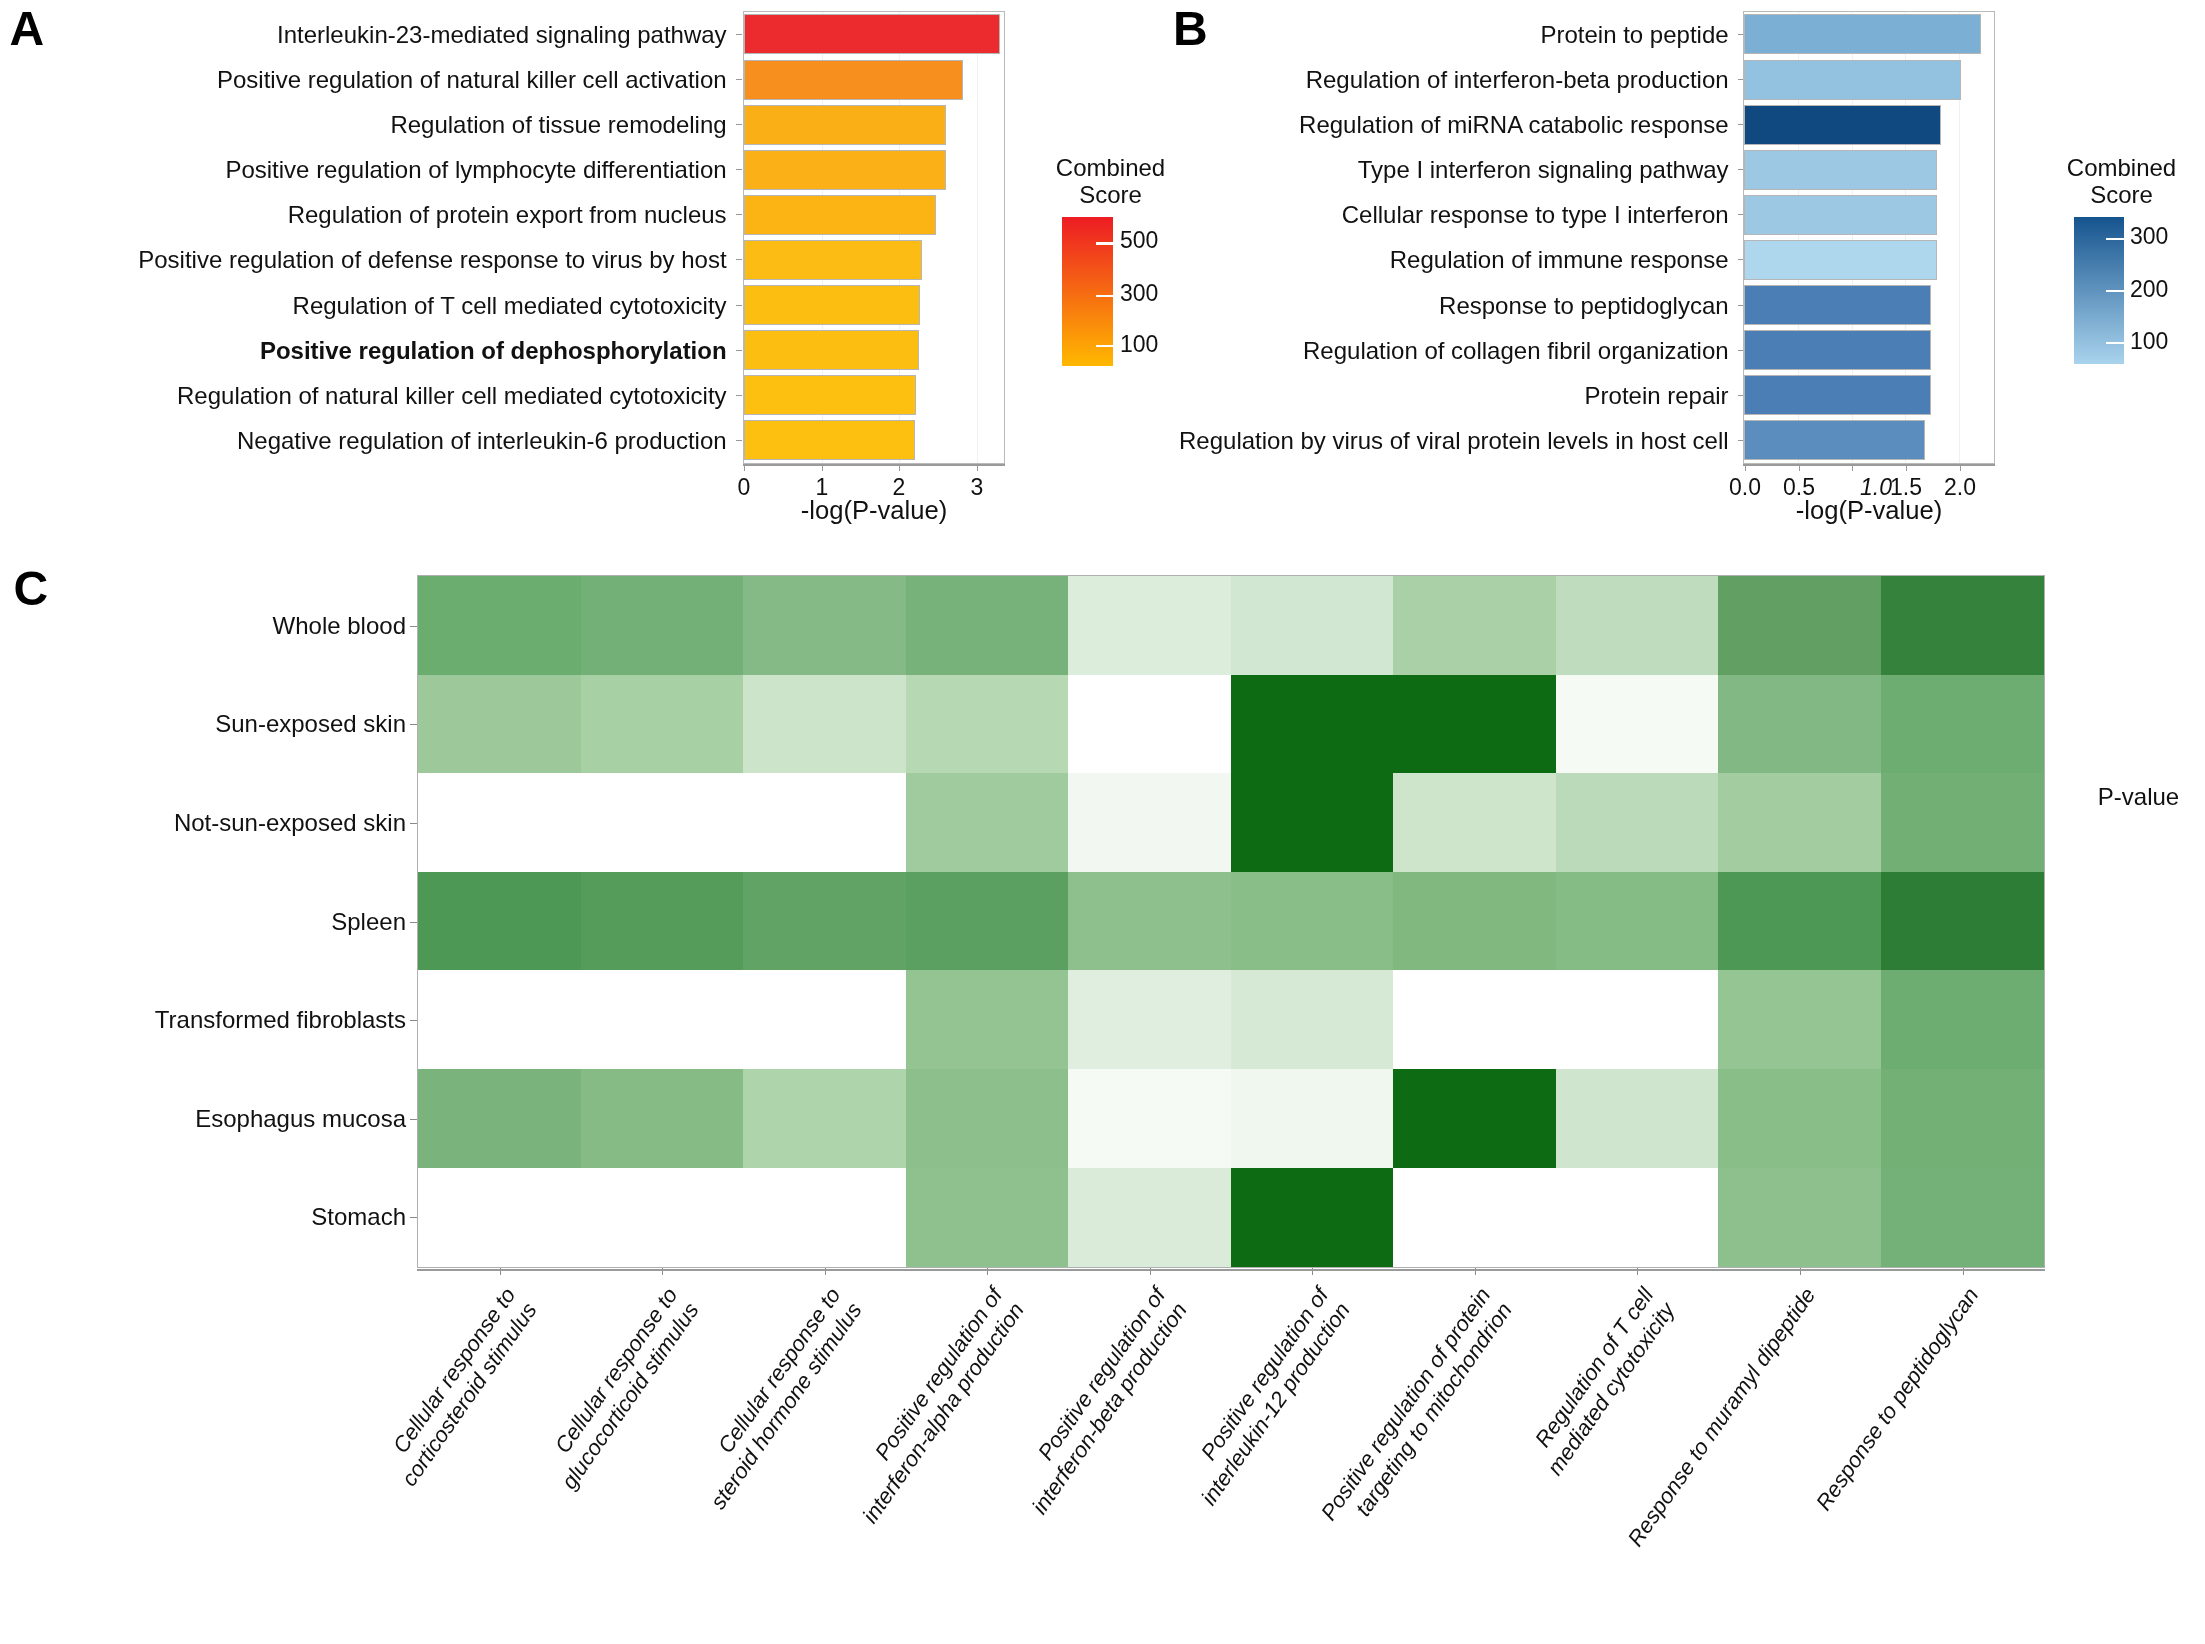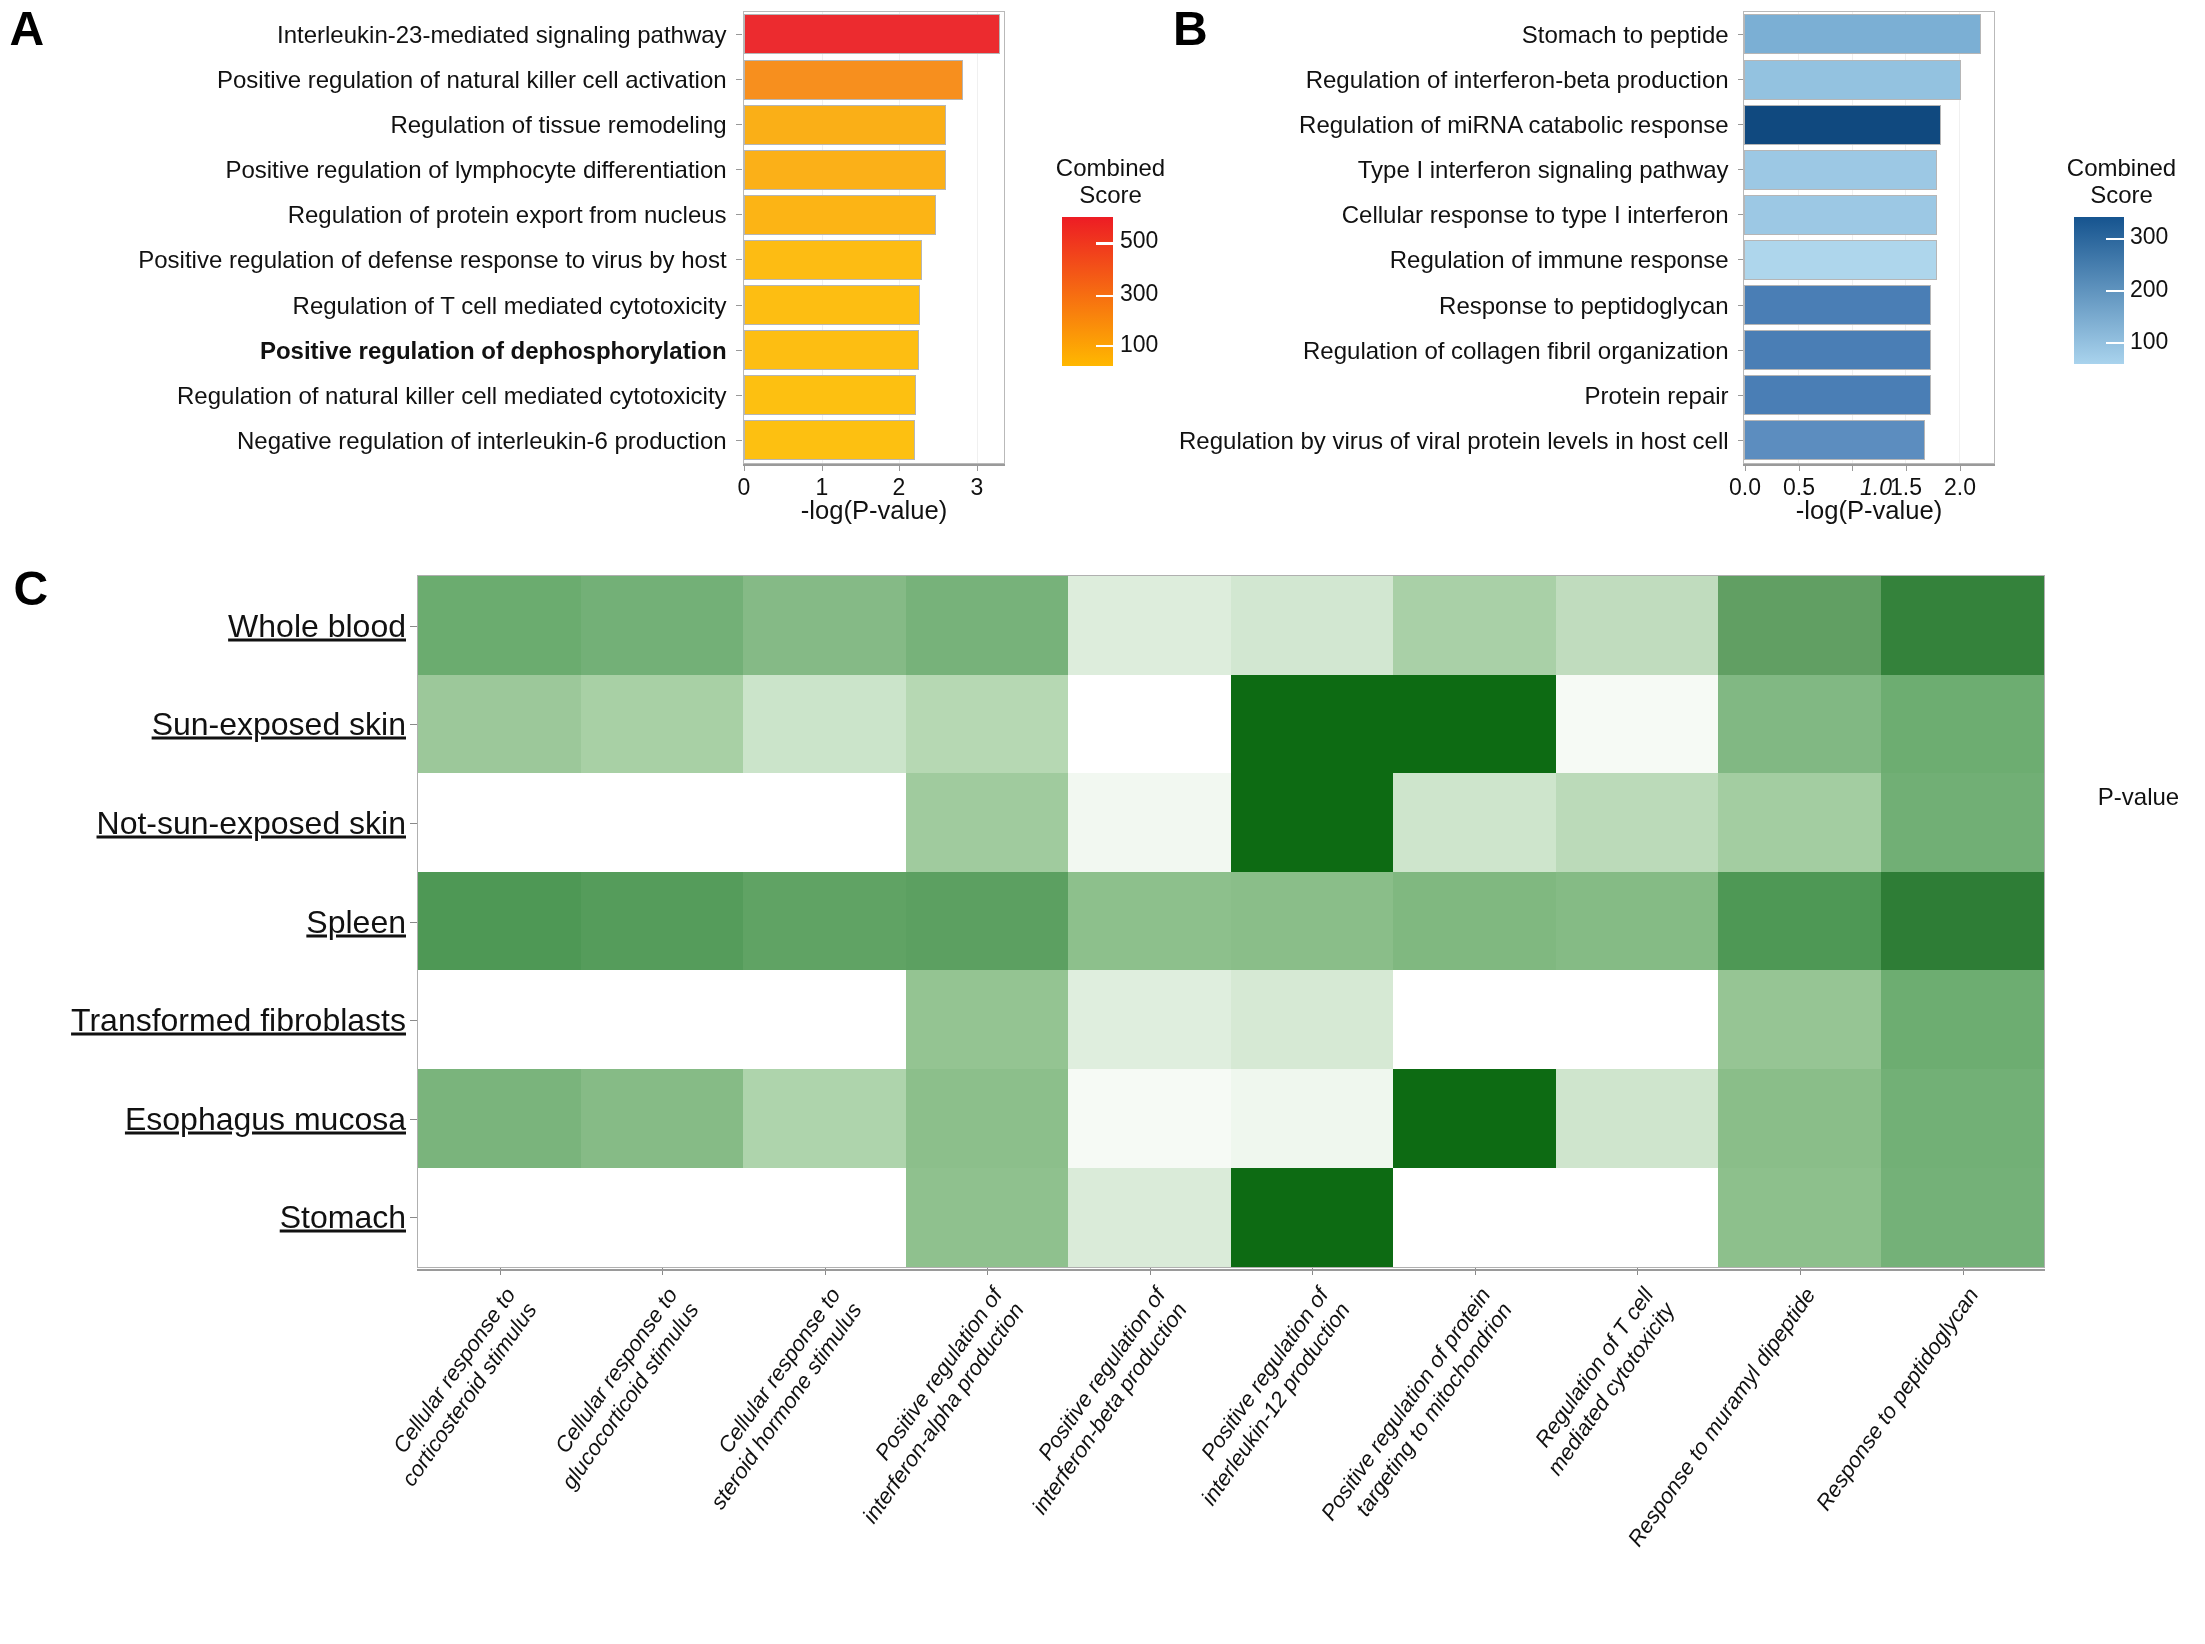--- a/index.html
+++ b/index.html
@@ -26,22 +26,22 @@
   .legend{position:absolute;}
   .legend-title{font-size:24px;line-height:1.12;text-align:center;color:#111;}
   .cbar-wrap{position:relative;margin:0 auto;}
   .cbar{position:absolute;left:0;top:0;}
   .cbar-tick{position:absolute;height:2.7px;width:17.5px;background:#fff;}
   .cbar-lab{position:absolute;font-size:23px;color:#111;white-space:nowrap;}
 
   
   #heat-plot{position:absolute;border:1.3px solid #b0b0b0;box-sizing:border-box;background:#fff;}
   .hm-cell{position:absolute;}
-  .hm-rowlabel{position:absolute;font-size:32px;color:#111;text-align:right;
-               white-space:nowrap;transform:translateY(-50%);text-decoration:underline;}
+  .hm-rowlabel{position:absolute;font-size:24px;color:#111;text-align:right;
+               white-space:nowrap;transform:translateY(-50%);}
   .hm-rowtick{position:absolute;width:6.7px;height:1.3px;background:#8a8a8a;}
   .hm-coltick{position:absolute;width:1.3px;height:6.7px;background:#8a8a8a;}
   .hm-collabel{position:absolute;font-size:22px;font-style:italic;color:#111;
                white-space:nowrap;transform-origin:right top;
                transform:rotate(-55deg);text-align:right;line-height:1.18;}
   .hm-axisline{position:absolute;height:2px;background:#9a9a9a;}
 </style>
 </head>
 <body>
 
@@ -137,21 +137,21 @@
       <div class="cbar-tick" style="left: 66px; top: 128px;"></div>
       <div class="cbar-lab" style="left: 90px; top: 114px;">100</div>
     </div>
 </div>
 
 <div class="panel-letter" style="left:1173px;top:5.4px;">B</div>
 
 <div class="barpanel" style="left:1144px;top:0;width:875px;height:538px;">
   <div id="b-labels">
       <div class="bar-row" style="position: absolute; right: 275px; top: 12px; height: 45px; justify-content: flex-end;">
-        <span class="bar-label">Stomach to peptide</span>
+        <span class="bar-label">Protein to peptide</span>
         <span class="tickmark"></span>
       </div>
       <div class="bar-row" style="position: absolute; right: 275px; top: 57px; height: 45px; justify-content: flex-end;">
         <span class="bar-label">Regulation of interferon-beta production</span>
         <span class="tickmark"></span>
       </div>
       <div class="bar-row" style="position: absolute; right: 275px; top: 102px; height: 45px; justify-content: flex-end;">
         <span class="bar-label">Regulation of miRNA catabolic response</span>
         <span class="tickmark"></span>
       </div>

